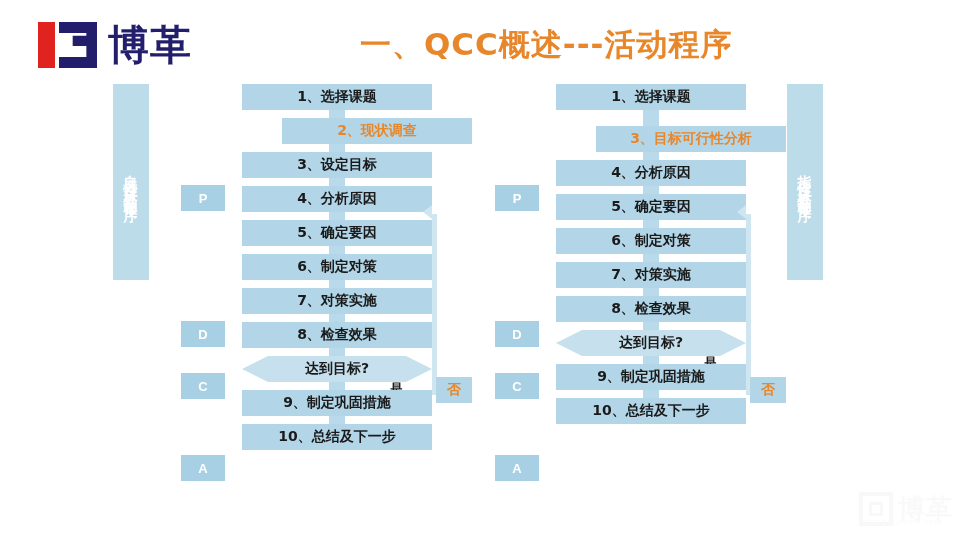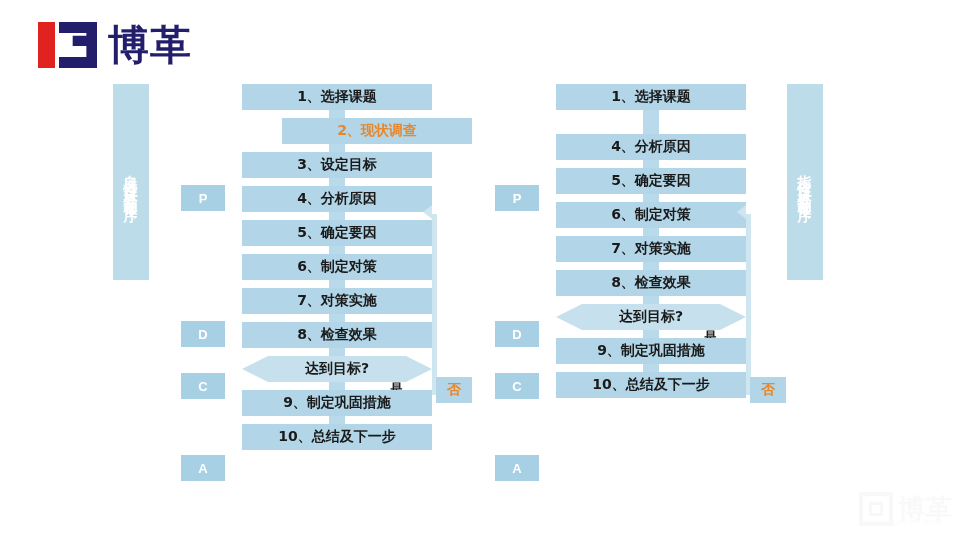--- a/index.html
+++ b/index.html
@@ -97,20 +97,21 @@
 <div class="slide">
 
   <div class="logo">
     <div class="logo-mark">
       <div class="lm-red"></div>
       <div class="lm-g"></div>
     </div>
     <div class="logo-text">博革</div>
   </div>
 
+  <div class="title">一、QCC概述---活动程序</div>
 
   <div class="sidebar" id="sidebar-left">
     <span class="vtext">自选性目标活动程序</span>
   </div>
   <div class="sidebar" id="sidebar-right">
     <span class="vtext">指令性目标活动程序</span>
   </div>
 
   <div class="pdca" style="left:181px;top:185px;">P</div>
   <div class="pdca" style="left:181px;top:321px;">D</div>
@@ -153,20 +154,21 @@
 
   <div class="fb-vert" style="left:432px;top:214px;height:178px;"></div>
   <div class="fb-horiz" style="left:432px;top:390px;width:8px;"></div>
   <div class="fb-arrow" style="left:423px;top:205px;"></div>
   <div class="no-chip" style="left:436px;top:377px;">否</div>
 
   <div class="col" id="col-right">
       <div class="fbox">1、选择课题</div>
       <div class="gap"></div>
       <div class="gap"></div>
+      <div class="fbox hl">3、目标可行性分析</div>
       <div class="gap"></div>
       <div class="fbox">4、分析原因</div>
       <div class="gap"></div>
       <div class="fbox">5、确定要因</div>
       <div class="gap"></div>
       <div class="fbox">6、制定对策</div>
       <div class="gap"></div>
       <div class="fbox">7、对策实施</div>
       <div class="gap"></div>
       <div class="fbox">8、检查效果</div>

